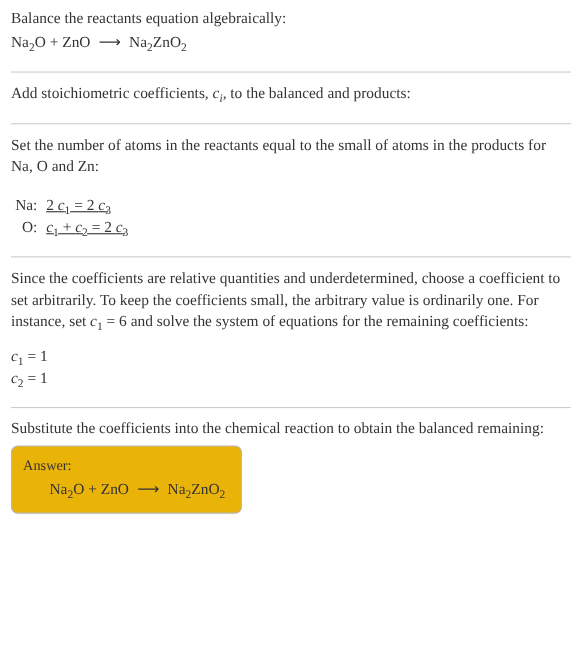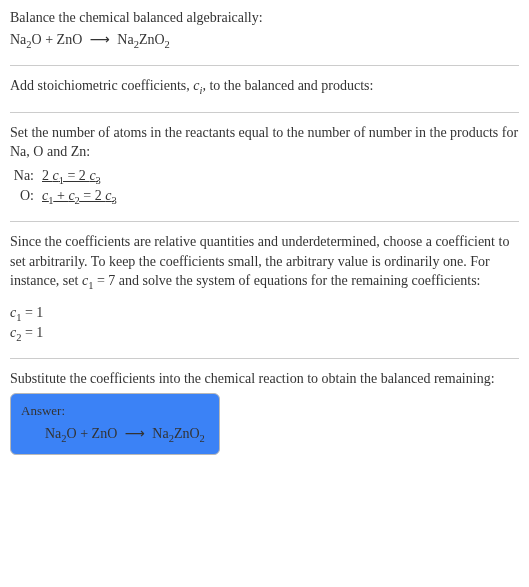--- a/index.html
+++ b/index.html
@@ -33,21 +33,21 @@
       line-height: 0;
     }
     .italic {
       font-style: italic;
     }
     .arrow {
       display: inline-block;
       margin: 0 4px;
     }
     .atom-table {
-      margin-top: 4px;
+      margin-top: 16px;
     }
     .atom-row {
       display: flex;
     }
     .atom-label {
       width: 32px;
       text-align: right;
       padding-right: 8px;
     }
     .atom-eq {
@@ -56,73 +56,73 @@
     }
     .coef-list {
       margin-top: 12px;
     }
     .answer-box {
       display: inline-block;
       border: 1px solid #b8b8b8;
       border-radius: 6px;
       padding: 8px 14px 10px 10px;
       margin-top: 4px;
-      background: #3b82f6;
+      background: #eab308;
     }
     .answer-label {
       font-size: 13px;
       margin-bottom: 4px;
     }
     .answer-eq {
       padding-left: 24px;
     }
   </style>
 </head>
 <body>
 
 <div class="section">
-  <div>Balance the chemical balanced algebraically:</div>
+  <div>Balance the reactants equation algebraically:</div>
   <div class="equation">
     <span>Na</span><span class="sub">2</span><span>O + ZnO </span><span class="arrow">⟶</span><span> Na</span><span class="sub">2</span><span>ZnO</span><span class="sub">2</span>
   </div>
 </div>
 
 <div class="divider"></div>
 
 <div class="section">
   <div>
     <span>Add stoichiometric coefficients, </span><span class="italic">c</span><span class="sub italic">i</span><span>, to the balanced and products:</span>
   </div>
 </div>
 
 <div class="divider"></div>
 
 <div class="section">
-  <div>Set the number of atoms in the reactants equal to the number of number in the products for Na, O and Zn:</div>
+  <div>Set the number of atoms in the reactants equal to the small of atoms in the products for Na, O and Zn:</div>
   <div class="atom-table">
     <div class="atom-row">
       <div class="atom-label">Na:</div>
       <div class="atom-eq">
         <span>2 </span><span class="italic">c</span><span class="sub">1</span><span> = 2 </span><span class="italic">c</span><span class="sub">3</span>
       </div>
     </div>
     <div class="atom-row">
       <div class="atom-label">O:</div>
       <div class="atom-eq">
         <span class="italic">c</span><span class="sub">1</span><span> + </span><span class="italic">c</span><span class="sub">2</span><span> = 2 </span><span class="italic">c</span><span class="sub">3</span>
       </div>
     </div>
   </div>
 </div>
 
 <div class="divider"></div>
 
 <div class="section">
   <div>
-    <span>Since the coefficients are relative quantities and underdetermined, choose a coefficient to set arbitrarily. To keep the coefficients small, the arbitrary value is ordinarily one. For instance, set </span><span class="italic">c</span><span class="sub">1</span><span> = 7 and solve the system of equations for the remaining coefficients:</span>
+    <span>Since the coefficients are relative quantities and underdetermined, choose a coefficient to set arbitrarily. To keep the coefficients small, the arbitrary value is ordinarily one. For instance, set </span><span class="italic">c</span><span class="sub">1</span><span> = 6 and solve the system of equations for the remaining coefficients:</span>
   </div>
   <div class="coef-list">
     <div><span class="italic">c</span><span class="sub">1</span><span> = 1</span></div>
     <div><span class="italic">c</span><span class="sub">2</span><span> = 1</span></div>
   </div>
 </div>
 
 <div class="divider"></div>
 
 <div class="section">

